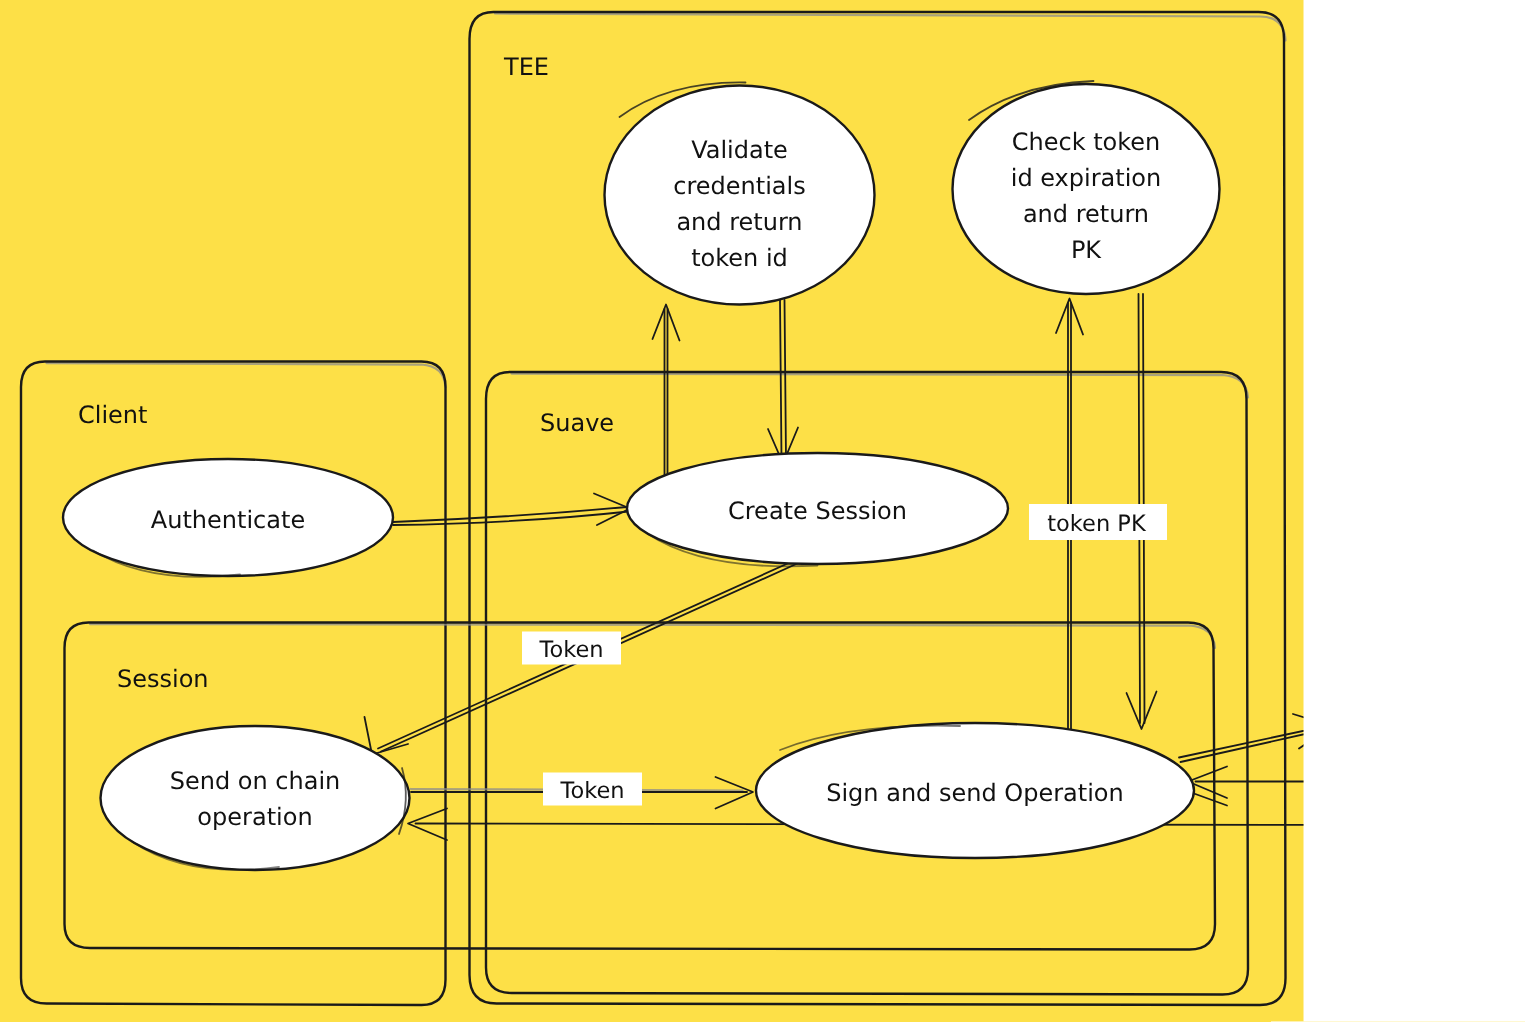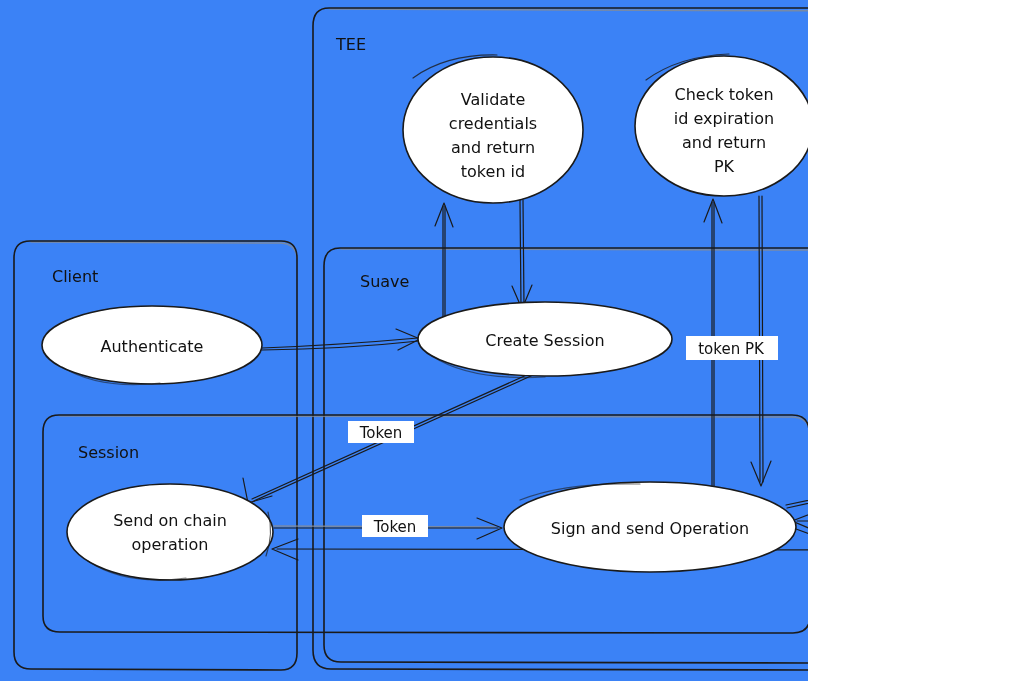--- a/index.html
+++ b/index.html
@@ -2,23 +2,23 @@
 <html><head>
 <meta charset="utf-8">
 <style>
   html, body {
     margin: 0;
     padding: 0;
     background: #ffffff;
   }
   #canvas-root {
     position: relative;
-    width: 808px;
+    width: 869px;
     height: 681px;
-    background: #3b82f6;
+    background: #fde047;
     overflow: hidden;
     font-family: "DejaVu Sans", sans-serif;
   }
   svg#diagram {
     display: block;
     width: 1024px;
     height: 681px;
   }
   .stroke {
     fill: none;

